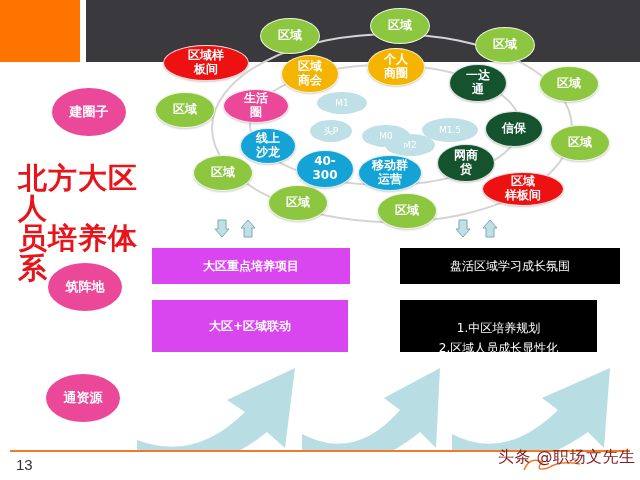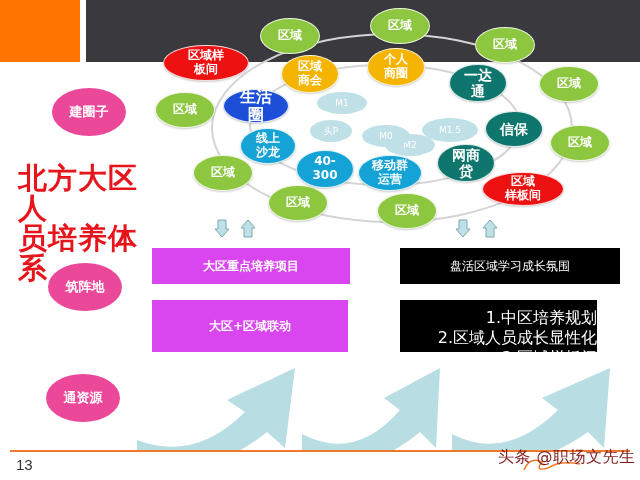--- a/index.html
+++ b/index.html
@@ -4,29 +4,29 @@
 <style>
   html, body { margin: 0; padding: 0; }
   body { width: 640px; height: 480px; position: relative; overflow: hidden; background: #ffffff; font-family: "DejaVu Sans", sans-serif; }
   .abs { position: absolute; }
   .orange-block { left: 0; top: 0; width: 80px; height: 62px; background: #ff7300; }
   .dark-block { left: 86px; top: 0; width: 554px; height: 62px; background: #3a393e; }
   .ell { position: absolute; border-radius: 50%; display: flex; align-items: center; justify-content: center; text-align: center; color: #ffffff; font-weight: bold; line-height: 1.15; box-sizing: border-box; border: 1.5px solid rgba(255,255,255,0.85); box-shadow: 0 1px 2px rgba(0,0,0,0.2); }
   .green { background: #8dc63f; font-size: 12px; }
   .red { background: #ee1111; font-size: 12px; }
   .yellow { background: #f5b400; font-size: 12px; }
-  .purple { background: #1d4ed8; font-size: 16px; }
+  .purple { background: #ec4899; font-size: 12px; }
   .blue { background: #14a3d4; font-size: 12px; }
-  .grey { background: #0f766e; font-size: 14px; }
+  .grey { background: #14532d; font-size: 12px; }
   .pale { background: #bfe0e6; color: #ffffff; font-size: 9px; font-weight: normal; border: none; box-shadow: none; }
   .navy { background: #ec4899; font-size: 13px; border: none; box-shadow: none; }
   .title { left: 18px; top: 163px; width: 140px; color: #e8141b; font-size: 29px; font-weight: bold; line-height: 30px; letter-spacing: 1px; }
   .ybox { background: #d946ef; color: #ffffff; font-size: 12px; font-weight: bold; display: flex; align-items: center; justify-content: center; text-align: center; }
   .bbox { background: #000000; color: #ffffff; font-size: 12px; display: flex; align-items: center; justify-content: center; text-align: center; }
-  .bbox-list { background: #000000; color: #ffffff; font-size: 16px; overflow: hidden; text-align: right; line-height: 20px; padding-top: 8px; box-sizing: border-box; }
+  .bbox-list { background: #000000; color: #ffffff; font-size: 12px; overflow: hidden; text-align: center; line-height: 20px; padding-top: 18px; box-sizing: border-box; }
   .footer-line { left: 10px; top: 450px; width: 620px; height: 2px; background: #f07a2a; }
   .page-num { left: 16px; top: 456px; font-size: 15px; color: #333333; font-family: "Liberation Sans", sans-serif; }
   .watermark { left: 498px; top: 447px; font-size: 16px; color: #7f1d1d; letter-spacing: 0.5px; text-align: center; }
   .wm-swirl { left: 520px; top: 452px; width: 70px; height: 22px; }
   .arrow-text { position: absolute; color: rgba(255,255,255,0.85); font-size: 11px; font-weight: bold; }
   svg { position: absolute; }
 </style>
 </head>
 <body>
 

